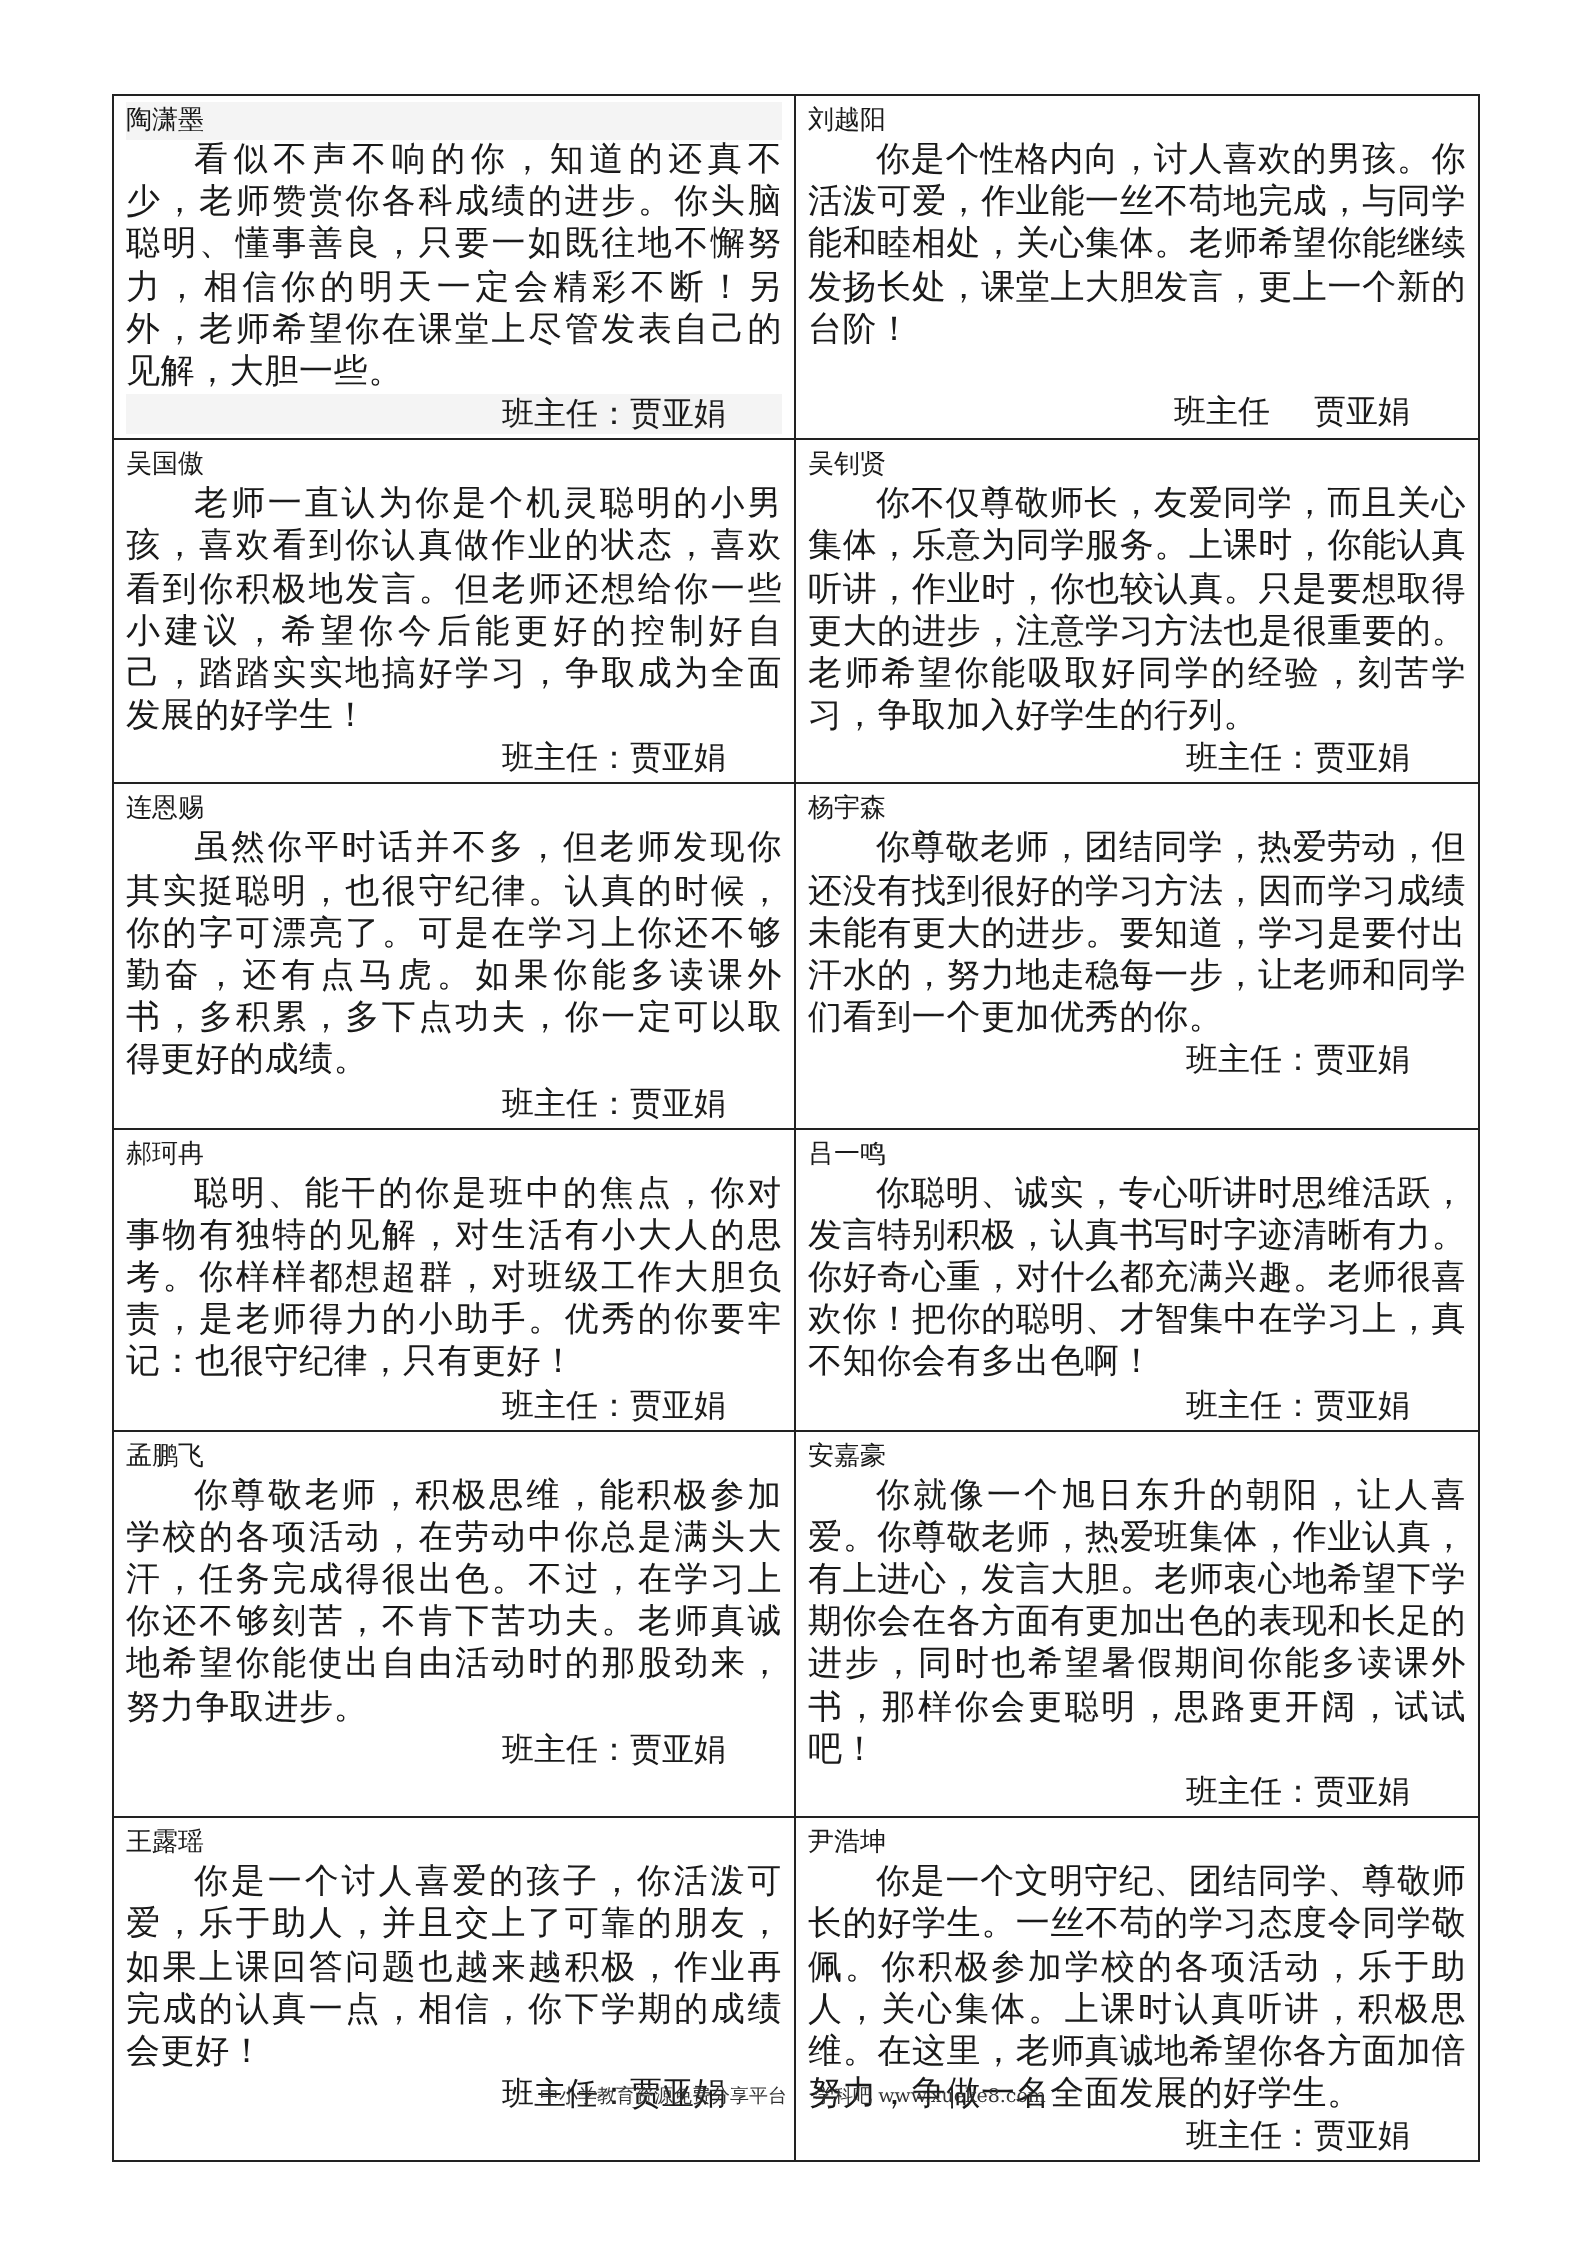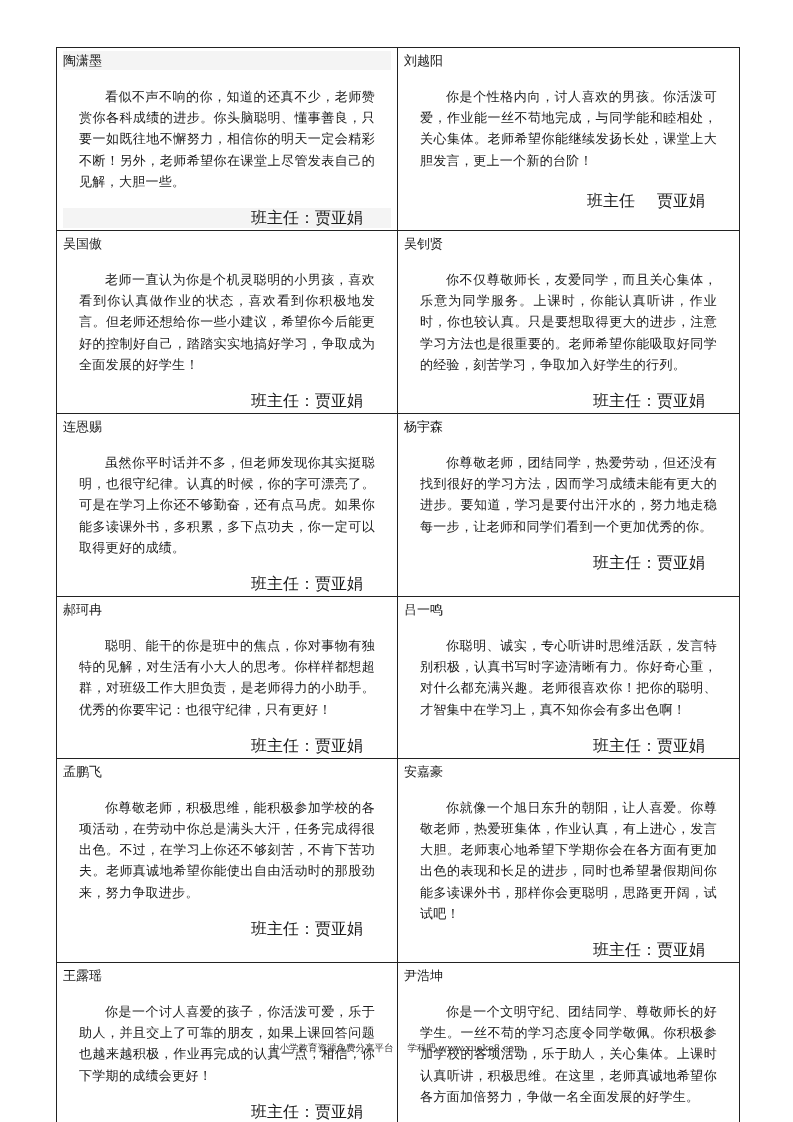--- a/index.html
+++ b/index.html
@@ -4,21 +4,21 @@
 <style>
   html, body { margin:0; padding:0; background:#ffffff; }
   body { width:793px; height:1122px; position:relative; overflow:hidden;
          font-family:"DejaVu Serif","Liberation Serif",serif; color:#1a1a1a; }
   .page { position:absolute; left:0; top:0; width:744px; height:1122px; }
   table.grid { position:absolute; left:56px; top:47px; width:683px; border-collapse:collapse; table-layout:fixed; }
   table.grid td { border:1px solid #222; vertical-align:top; padding:3px 6px 2px 6px; position:relative; }
   td.left { width:328px; }
   td.right { width:329px; }
   .name { font-size:13px; line-height:19px; height:19px; margin:0; }
-  .body { font-size:13px; line-height:21.2px; margin:16px; text-indent:2em; letter-spacing:0.3px; text-align:justify; }
+  .body { font-size:17px; line-height:21.2px; margin:0; text-indent:2em; letter-spacing:0.3px; text-align:justify; }
   .sig { font-size:16px; line-height:20px; text-align:right; padding-right:28px; margin:0; }
   tr.r1 td { height:141px; }
   tr.r2 td { height:160px; }
   tr.r3 td { height:141px; }
   tr.r4 td { height:141px; }
   tr.r5 td { height:161px; }
   tr.r6 td { height:161px; }
   .shade { background:#f4f4f4; }
   .footer { position:absolute; top:1042px; left:0; width:793px; text-align:center; font-size:9.5px; color:#333; }
   .footer .sp { display:inline-block; width:14px; }

